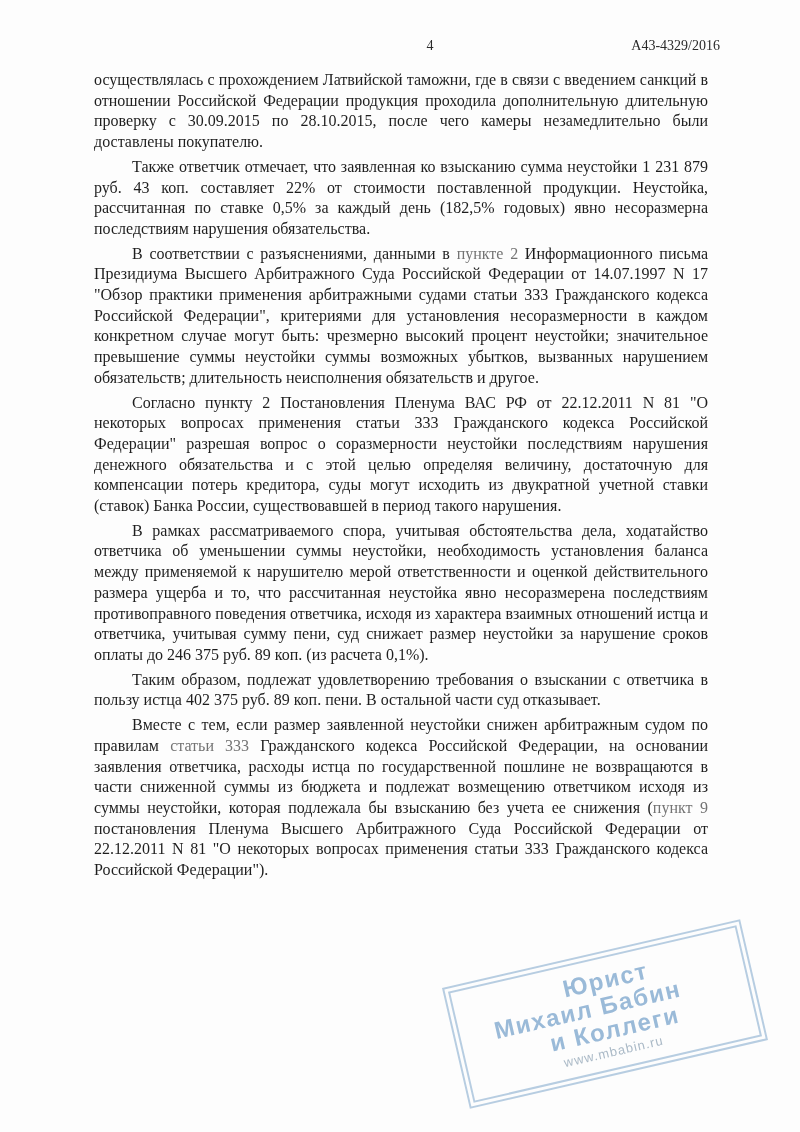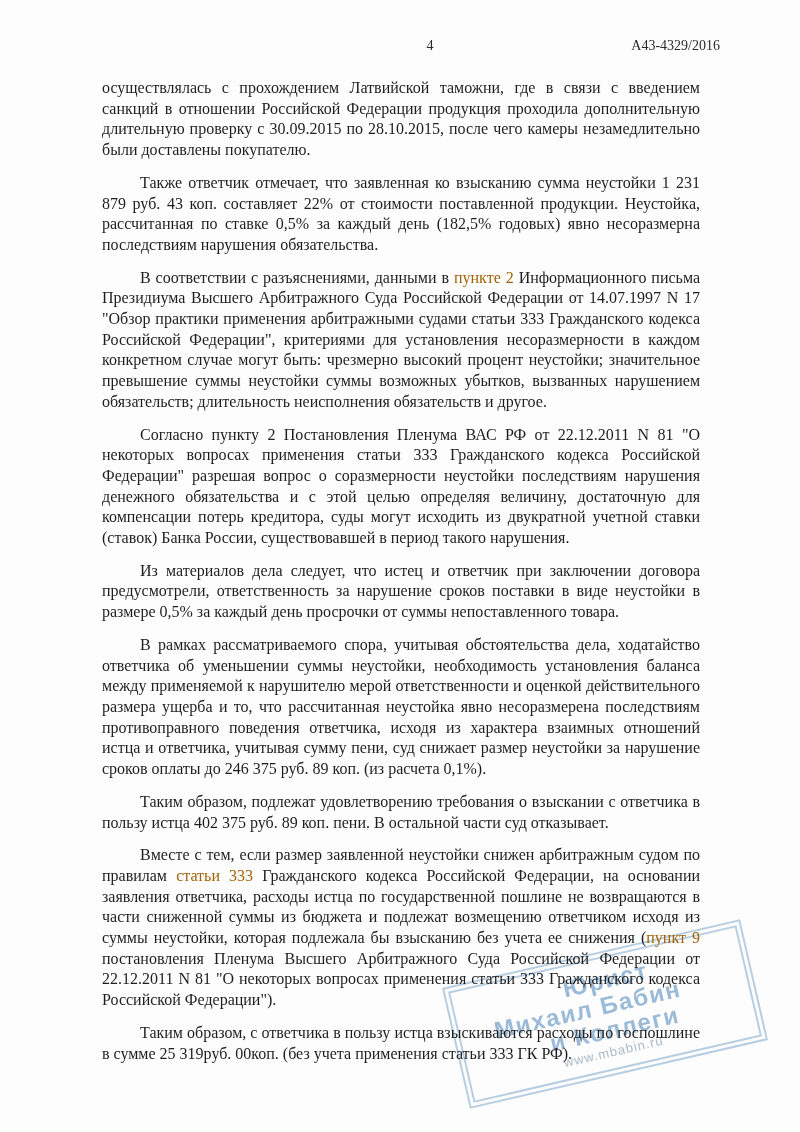--- a/index.html
+++ b/index.html
@@ -31,26 +31,26 @@
     position: absolute;
     top: 66px; left: 90px;
     width: 622px;
     z-index: 2;
     font-size: 16px;
     line-height: 20.7px;
     color: #1e1e1e;
     text-align: justify;
   }
   .content p {
-    margin: 12px;
+    margin: 4px;
     text-indent: 38px;
   }
   .content p.no-indent { text-indent: 0; }
   a.doc-link {
-    color: #a16207;
+    color: #737373;
     text-decoration: none;
     cursor: pointer;
   }
   
   .stamp {
     position: absolute;
     left: 452px; top: 952px;
     width: 302px; height: 120px;
     transform: rotate(-13deg);
     border: 2px solid rgba(160, 189, 216, 0.85);
@@ -100,20 +100,18 @@
       <div class="stamp-line l3">и Коллеги</div>
       <div class="stamp-url">www.mbabin.ru</div>
     </div>
   </div>
 
   <div class="content">
       <p class="no-indent"><span>осуществлялась с прохождением Латвийской таможни, где в связи с введением санкций в отношении Российской Федерации продукция проходила дополнительную длительную проверку с 30.09.2015 по 28.10.2015, после чего камеры незамедлительно были доставлены покупателю.</span></p>
       <p><span>Также ответчик отмечает, что заявленная ко взысканию сумма неустойки 1 231 879 руб. 43 коп. составляет 22% от стоимости поставленной продукции. Неустойка, рассчитанная по ставке 0,5% за каждый день (182,5% годовых) явно несоразмерна последствиям нарушения обязательства.</span></p>
       <p><span>В соответствии с разъяснениями, данными в </span><a href="#" class="doc-link">пункте 2</a><span> Информационного письма Президиума Высшего Арбитражного Суда Российской Федерации от 14.07.1997 N 17 "Обзор практики применения арбитражными судами статьи 333 Гражданского кодекса Российской Федерации", критериями для установления несоразмерности в каждом конкретном случае могут быть: чрезмерно высокий процент неустойки; значительное превышение суммы неустойки суммы возможных убытков, вызванных нарушением обязательств; длительность неисполнения обязательств и другое.</span></p>
       <p><span>Согласно пункту 2 Постановления Пленума ВАС РФ от 22.12.2011 N 81 "О некоторых вопросах применения статьи 333 Гражданского кодекса Российской Федерации" разрешая вопрос о соразмерности неустойки последствиям нарушения денежного обязательства и с этой целью определяя величину, достаточную для компенсации потерь кредитора, суды могут исходить из двукратной учетной ставки (ставок) Банка России, существовавшей в период такого нарушения.</span></p>
-      <p><span>Из материалов дела следует, что истец и ответчик при заключении договора предусмотрели, ответственность за нарушение сроков поставки в виде неустойки в размере 0,5% за каждый день просрочки от суммы непоставленного товара.</span></p>
       <p><span>В рамках рассматриваемого спора, учитывая обстоятельства дела, ходатайство ответчика об уменьшении суммы неустойки, необходимость установления баланса между применяемой к нарушителю мерой ответственности и оценкой действительного размера ущерба и то, что рассчитанная неустойка явно несоразмерена последствиям противоправного поведения ответчика, исходя из характера взаимных отношений истца и ответчика, учитывая сумму пени, суд снижает размер неустойки за нарушение сроков оплаты до 246 375 руб. 89 коп. (из расчета 0,1%).</span></p>
       <p><span>Таким образом, подлежат удовлетворению требования о взыскании с ответчика в пользу истца 402 375 руб. 89 коп. пени. В остальной части суд отказывает.</span></p>
       <p><span>Вместе с тем, если размер заявленной неустойки снижен арбитражным судом по правилам </span><a href="#" class="doc-link">статьи 333</a><span> Гражданского кодекса Российской Федерации, на основании заявления ответчика, расходы истца по государственной пошлине не возвращаются в части сниженной суммы из бюджета и подлежат возмещению ответчиком исходя из суммы неустойки, которая подлежала бы взысканию без учета ее снижения (</span><a href="#" class="doc-link">пункт 9</a><span> постановления Пленума Высшего Арбитражного Суда Российской Федерации от 22.12.2011 N 81 "О некоторых вопросах применения статьи 333 Гражданского кодекса Российской Федерации").</span></p>
-      <p><span>Таким образом, с ответчика в пользу истца взыскиваются расходы по госпошлине в сумме 25 319руб. 00коп. (без учета применения статьи 333 ГК РФ).</span></p>
     </div>
 
 </div>
 
 </body></html>

